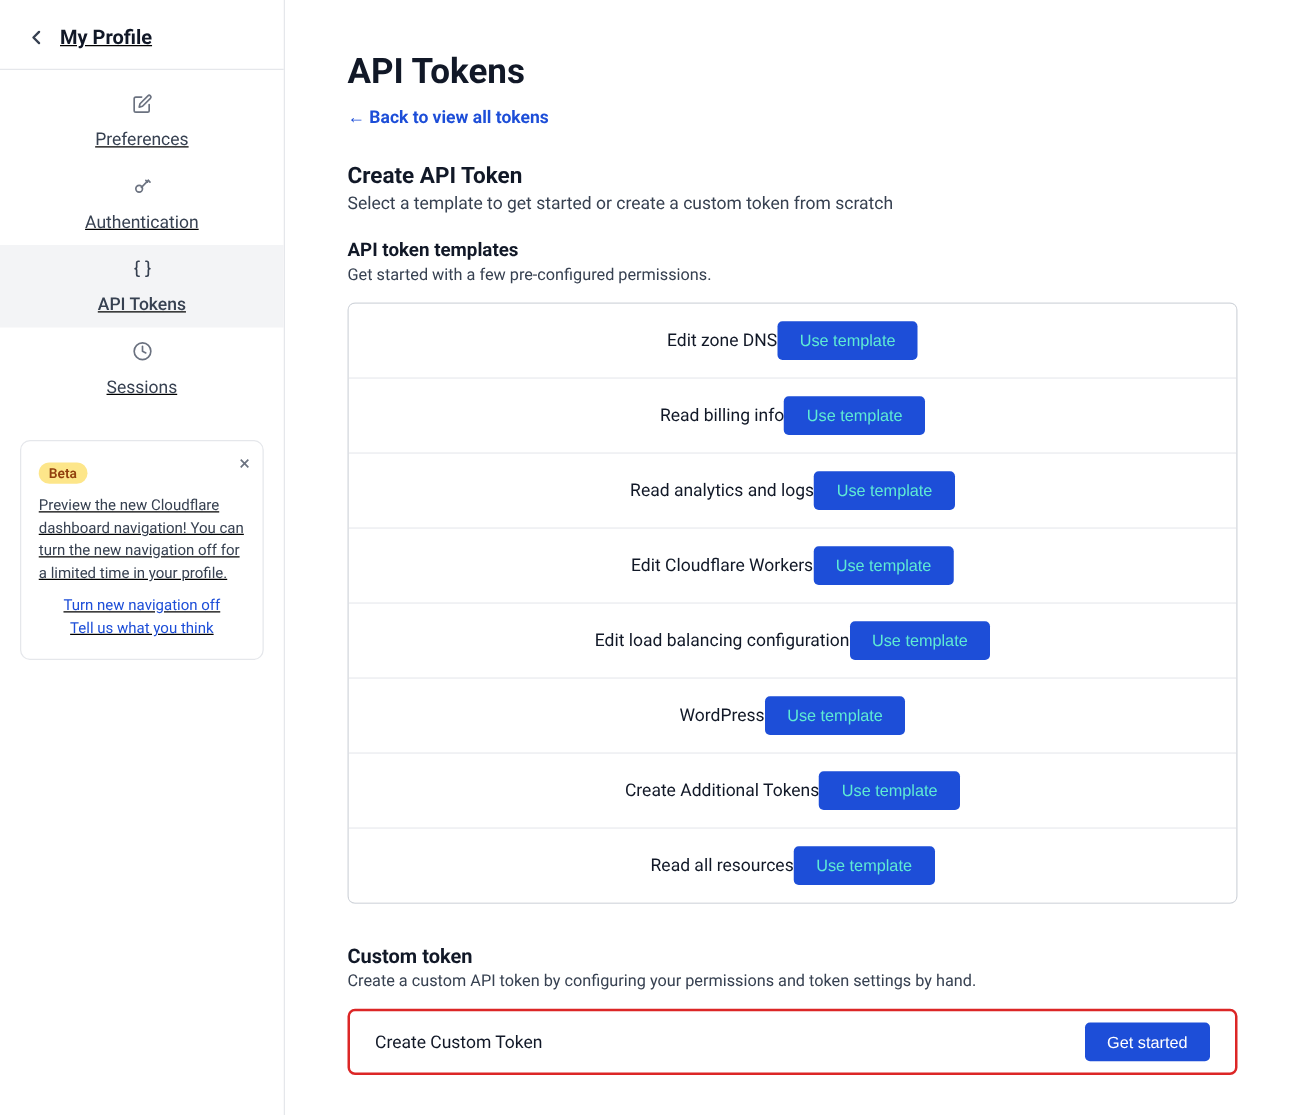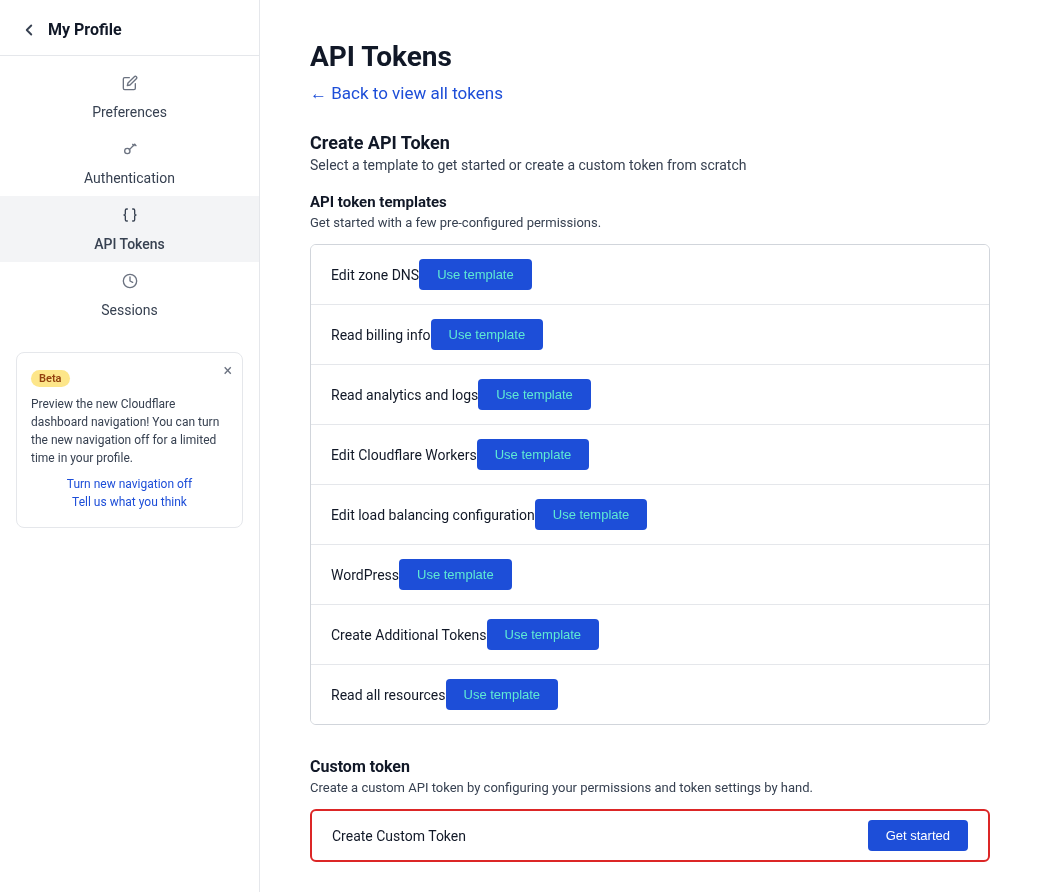--- a/index.html
+++ b/index.html
@@ -7,26 +7,27 @@
       font-family: -apple-system, BlinkMacSystemFont, 'Segoe UI', Roboto, sans-serif;
       background: #f8f9fa;
       display: flex;
       height: 892px;
       width: 1040px;
       overflow: hidden;
     }
 
     
     .sidebar {
-      width: 260px;
+      width: 228px;
       background: #fff;
       border-right: 1px solid #e5e7eb;
       display: flex;
       flex-direction: column;
       flex-shrink: 0;
+      text-decoration: underline;
     }
 
     .sidebar-header {
       padding: 20px 20px 16px 20px;
       border-bottom: 1px solid #e5e7eb;
       display: flex;
       align-items: center;
       gap: 10px;
     }
 
@@ -133,24 +134,25 @@
       font-weight: 700;
       color: #111827;
       margin-bottom: 10px;
     }
 
     .back-link {
       display: inline-flex;
       align-items: center;
       gap: 4px;
       color: #1d4ed8;
-      font-size: 17px;
+      font-size: 14px;
       text-decoration: none;
       cursor: pointer;
       margin-bottom: 28px;
+      font-weight: bold;
     }
 
     .section-title {
       font-size: 18px;
       font-weight: 700;
       color: #111827;
       margin-bottom: 4px;
     }
 
     .section-subtitle {
@@ -176,21 +178,21 @@
     .templates-table {
       border: 1px solid #d1d5db;
       border-radius: 6px;
       overflow: hidden;
       margin-bottom: 32px;
     }
 
     .template-row {
       display: flex;
       align-items: center;
-      justify-content: flex-start;
+      justify-content: center;
       padding: 14px 20px;
       border-bottom: 1px solid #e5e7eb;
       background: #fff;
     }
 
     .template-row:last-child {
       border-bottom: none;
     }
 
     .template-name {

